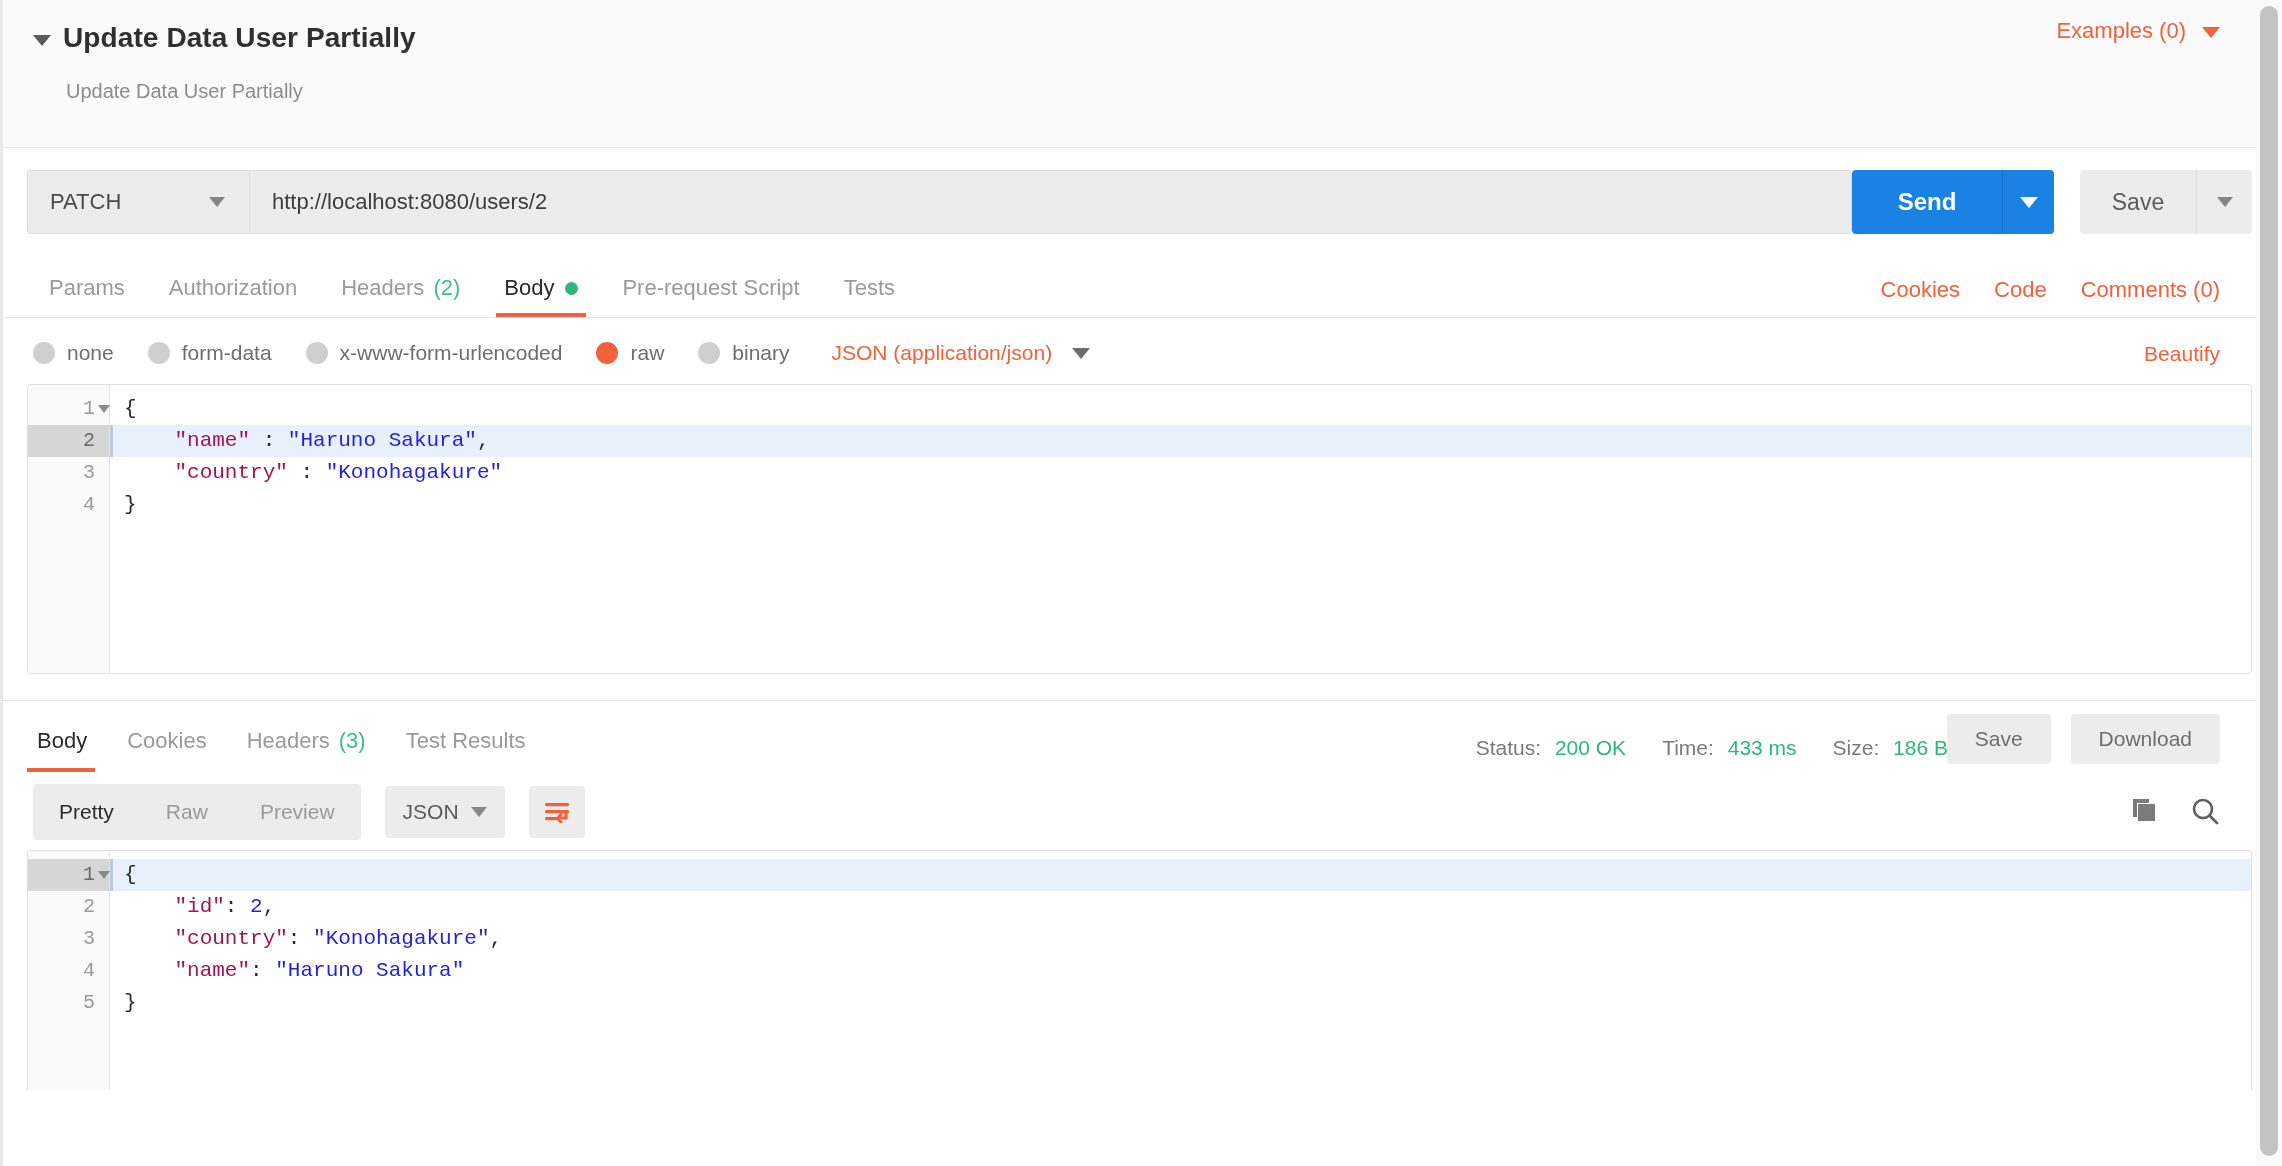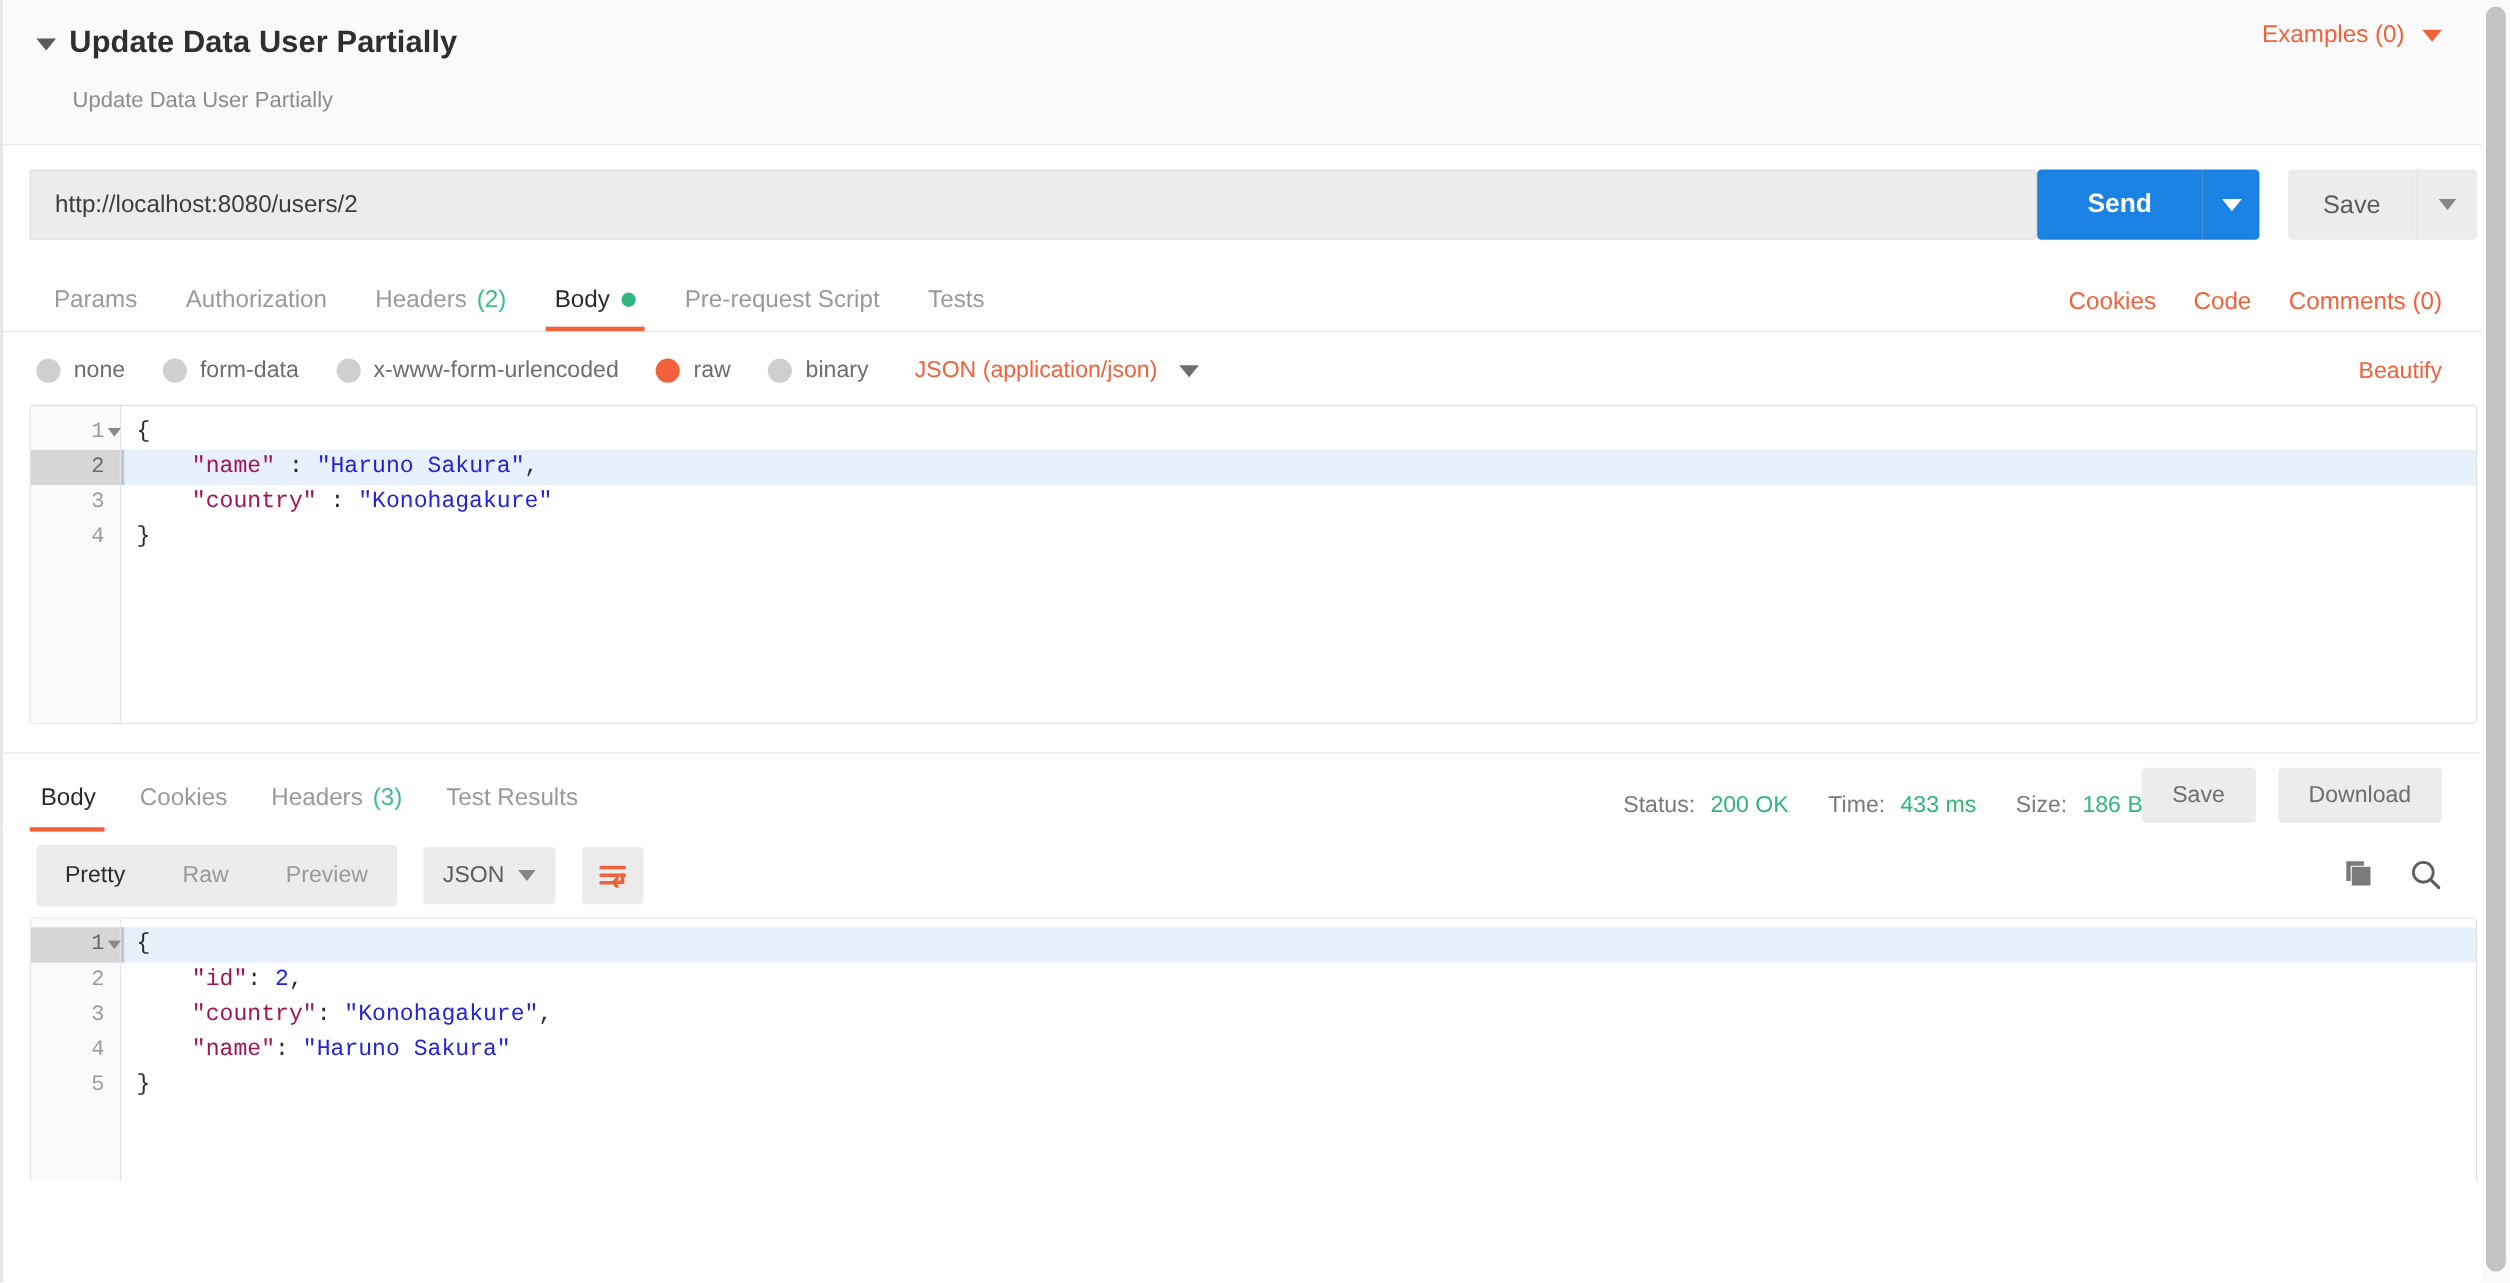--- a/index.html
+++ b/index.html
@@ -13,21 +13,21 @@
     position: relative;
     width: 2282px; height: 1166px;
     background: #ffffff;
     border-left: 3px solid #e8e8e8;
   }
 
   
   .req-header {
     background: #fafafa;
     padding: 22px 30px 0 30px;
-    height: 132px;
+    height: 148px;
     border-bottom: 1px solid #e6e6e6;
     position: relative;
   }
   .title-row { display: flex; align-items: center; }
   .caret-down {
     width: 0; height: 0;
     border-left: 9px solid transparent;
     border-right: 9px solid transparent;
     border-top: 11px solid #5b5b5b;
     margin-right: 12px;
@@ -346,20 +346,24 @@
       <div class="req-title">Update Data User Partially</div>
     </div>
     <div class="req-subtitle">Update Data User Partially</div>
     <div class="examples-link">
       <span>Examples (0)</span>
       <span class="examples-caret"></span>
     </div>
   </div>
 
   <div class="url-bar">
+    <div class="method-select">
+      <span class="method-label">PATCH</span>
+      <span class="sm-caret"></span>
+    </div>
     <input class="url-input" type="text" readonly="" value="http://localhost:8080/users/2" style="">
     <div class="send-group">
       <button class="send-btn">Send</button>
       <button class="send-caret-btn">
         <span class="caret-white"></span>
       </button>
     </div>
     <div class="save-group">
       <button class="save-btn">Save</button>
       <button class="save-caret-btn">

